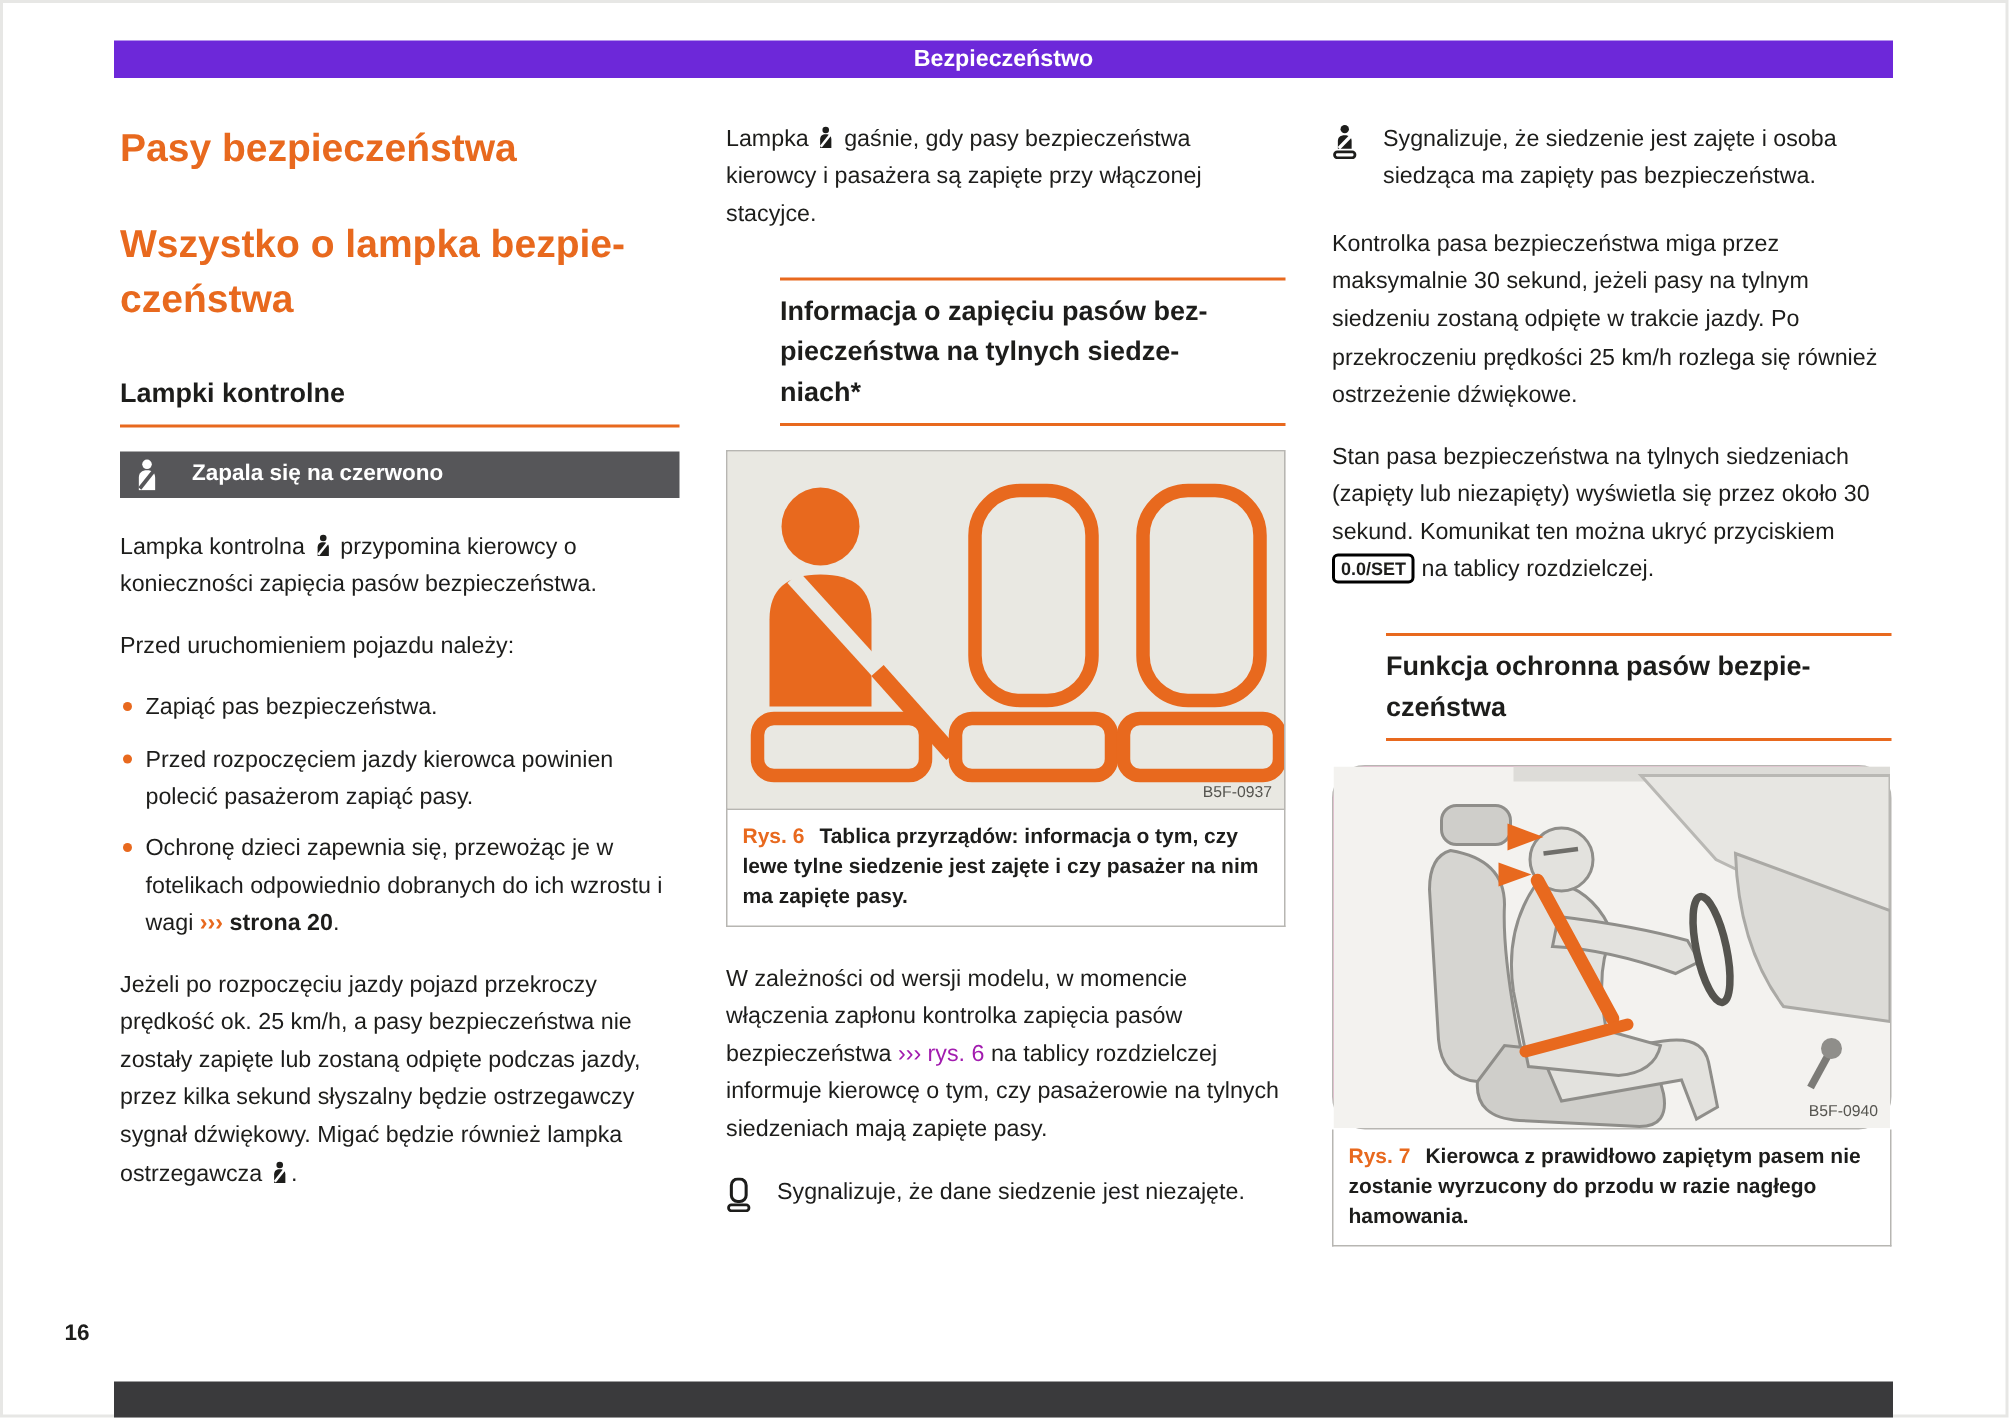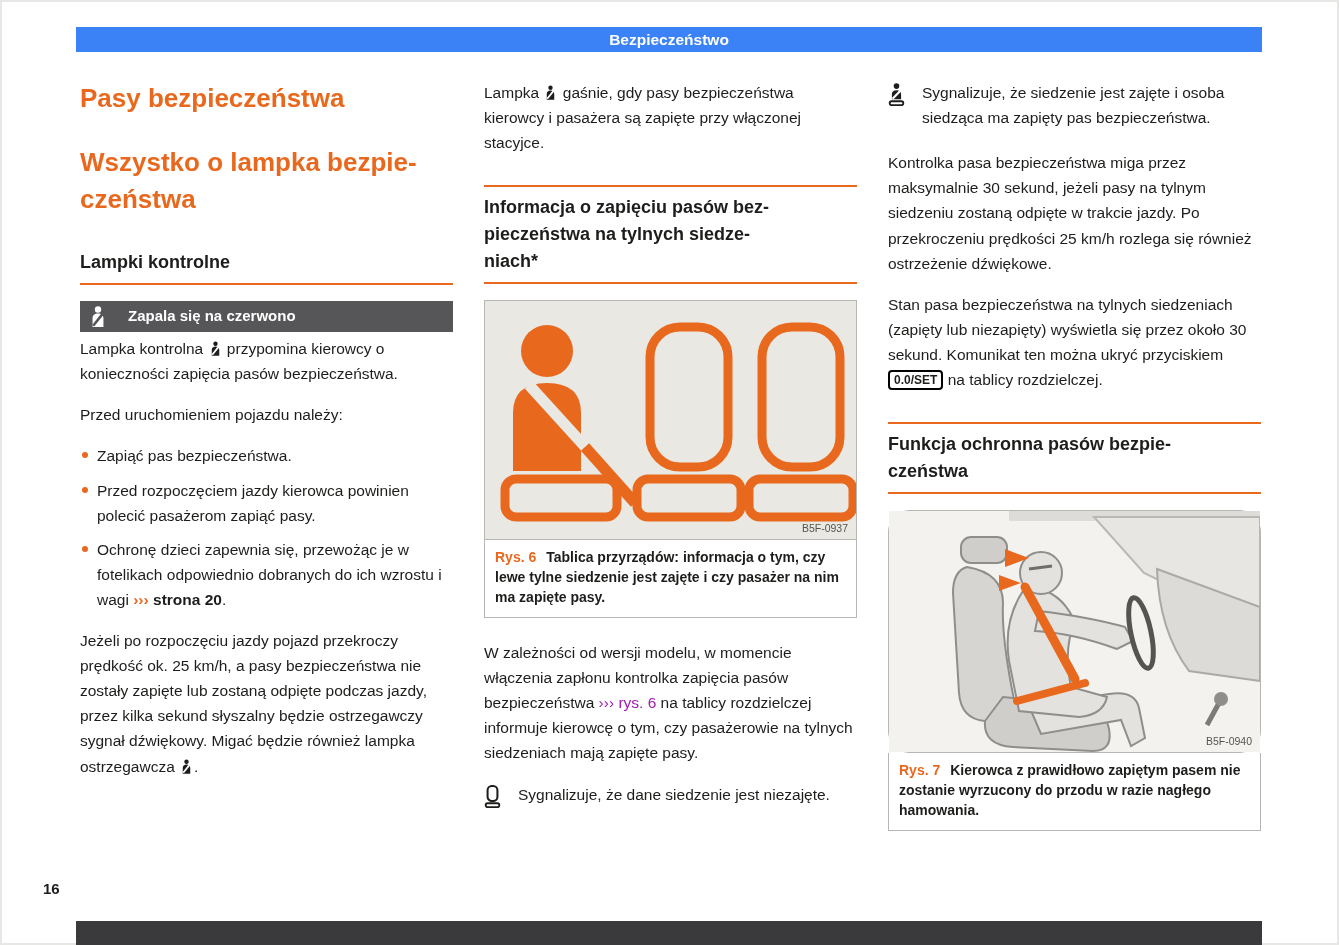--- a/index.html
+++ b/index.html
@@ -9,21 +9,21 @@
     color:#1d1d1b;
     background:#ffffff;
     position:relative;
     overflow:hidden;
   }
   .page { position:absolute; inset:0; box-shadow: inset 0 0 0 2px #e7e7e5; }
 
   
   .header-bar {
     position:absolute; left:76px; top:27px; width:1186px; height:25px;
-    background:#3b82f6; color:#fff;
+    background:#6d28d9; color:#fff;
     display:flex; align-items:center; justify-content:center;
     font-weight:bold; font-size:15.5px;
   }
   .footer-bar {
     position:absolute; left:76px; top:921px; width:1186px; height:24px;
     background:#3a3a3c;
   }
   .page-number {
     position:absolute; left:43px; top:880px;
     font-weight:bold; font-size:15px;
@@ -47,21 +47,21 @@
   }
   .rule-below { border-bottom:2px solid #e8691e; padding-bottom:7px; }
   .rule-above { border-top:2px solid #e8691e; padding-top:7px; }
 
   
   .warn-box {
     background:#565659; color:#fff; height:31px;
     display:flex; align-items:center;
     padding:0 10px; gap:22px;
     font-weight:bold; font-size:15px;
-    margin-bottom:4px;
+    margin-bottom:20px;
   }
   .warn-sub {
     background:#d9d8d6; color:#1d1d1b;
     padding:4px 10px; font-size:13.5px; line-height:1.4;
     margin-bottom:20px;
   }
 
   
   .inline-ic { display:inline-block; vertical-align:-2px; margin:0 2px; line-height:0; }
   .inline-ic svg { display:inline; }
@@ -101,21 +101,21 @@
   .note-ic { flex:0 0 20px; padding-top:3px; line-height:0; color:#1d1d1b; }
   .note-text { flex:1; margin:0; }
 
   .set-button {
     display:inline-block;
     border:2px solid #000000; border-radius:4px;
     padding:0 4px; font-weight:bold; font-size:12px;
     line-height:1.35; vertical-align:1px; white-space:nowrap;
   }
 
-  .mt-gap-lg { margin-top:30px; }
+  .mt-gap-lg { margin-top:30px;margin-left:36px; }
   .mt-gap-md { margin-top:14px; }
 </style>
 </head>
 <body>
 
 <div class="page">
 
   <div class="header-bar">
     <span>Bezpieczeństwo</span>
   </div>

